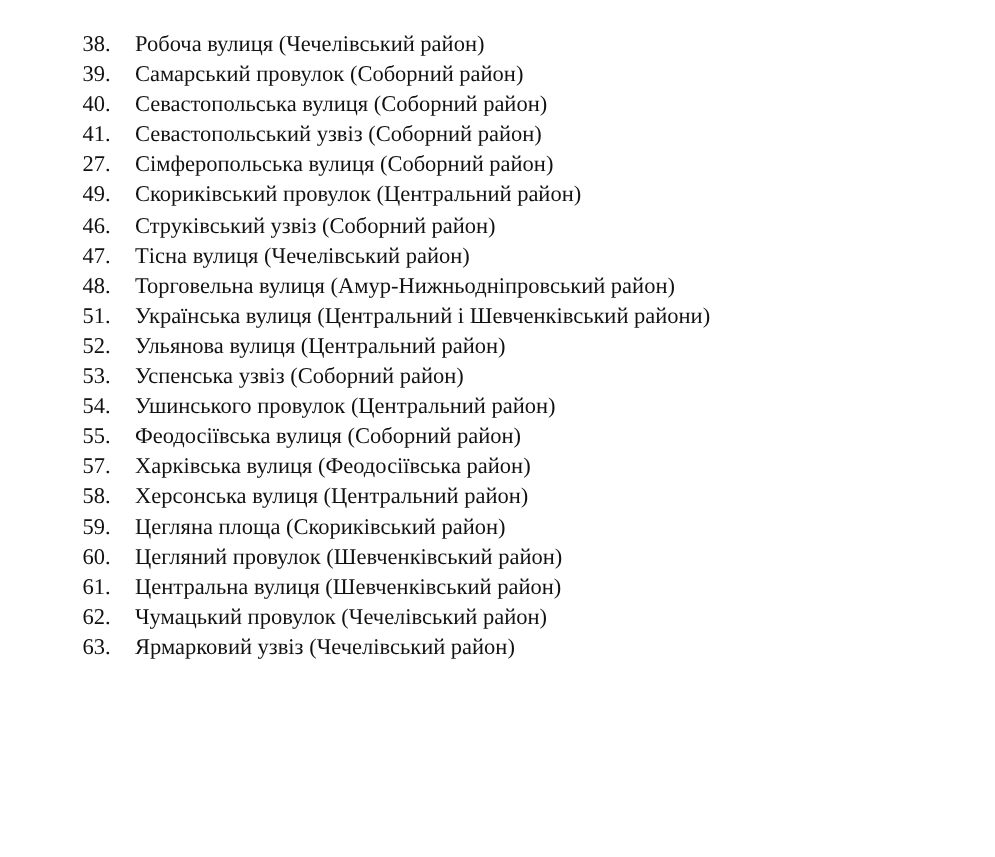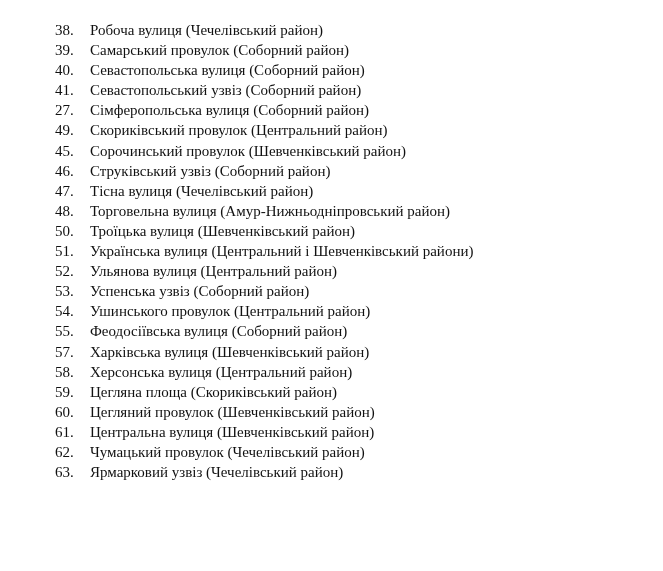--- a/index.html
+++ b/index.html
@@ -17,31 +17,29 @@
 <body>
 
 <div class="page">
   <ul class="list" id="street-list">
       <li class="row"><span class="num">38.</span><span class="txt">Робоча вулиця (Чечелівський район)</span></li>
       <li class="row"><span class="num">39.</span><span class="txt">Самарський провулок (Соборний район)</span></li>
       <li class="row"><span class="num">40.</span><span class="txt">Севастопольська вулиця (Соборний район)</span></li>
       <li class="row"><span class="num">41.</span><span class="txt">Севастопольський узвіз (Соборний район)</span></li>
       <li class="row"><span class="num">27.</span><span class="txt">Сімферопольська вулиця (Соборний район)</span></li>
       <li class="row"><span class="num">49.</span><span class="txt">Скориківський провулок (Центральний район)</span></li>
-      <li class="row"><span class="num">45.</span><span class="txt">Сорочинський провулок (Шевченківський район)</span></li>
       <li class="row"><span class="num">46.</span><span class="txt">Струківський узвіз (Соборний район)</span></li>
       <li class="row"><span class="num">47.</span><span class="txt">Тісна вулиця (Чечелівський район)</span></li>
       <li class="row"><span class="num">48.</span><span class="txt">Торговельна вулиця (Амур-Нижньодніпровський район)</span></li>
-      <li class="row"><span class="num">50.</span><span class="txt">Троїцька вулиця (Шевченківський район)</span></li>
       <li class="row"><span class="num">51.</span><span class="txt">Українська вулиця (Центральний і Шевченківський райони)</span></li>
       <li class="row"><span class="num">52.</span><span class="txt">Ульянова вулиця (Центральний район)</span></li>
       <li class="row"><span class="num">53.</span><span class="txt">Успенська узвіз (Соборний район)</span></li>
       <li class="row"><span class="num">54.</span><span class="txt">Ушинського провулок (Центральний район)</span></li>
       <li class="row"><span class="num">55.</span><span class="txt">Феодосіївська вулиця (Соборний район)</span></li>
-      <li class="row"><span class="num">57.</span><span class="txt">Харківська вулиця (Шевченківський район)</span></li>
+      <li class="row"><span class="num">57.</span><span class="txt">Харківська вулиця (Феодосіївська район)</span></li>
       <li class="row"><span class="num">58.</span><span class="txt">Херсонська вулиця (Центральний район)</span></li>
       <li class="row"><span class="num">59.</span><span class="txt">Цегляна площа (Скориківський район)</span></li>
       <li class="row"><span class="num">60.</span><span class="txt">Цегляний провулок (Шевченківський район)</span></li>
       <li class="row"><span class="num">61.</span><span class="txt">Центральна вулиця (Шевченківський район)</span></li>
       <li class="row"><span class="num">62.</span><span class="txt">Чумацький провулок (Чечелівський район)</span></li>
       <li class="row"><span class="num">63.</span><span class="txt">Ярмарковий узвіз (Чечелівський район)</span></li>
     </ul>
 </div>
 
 </body></html>

